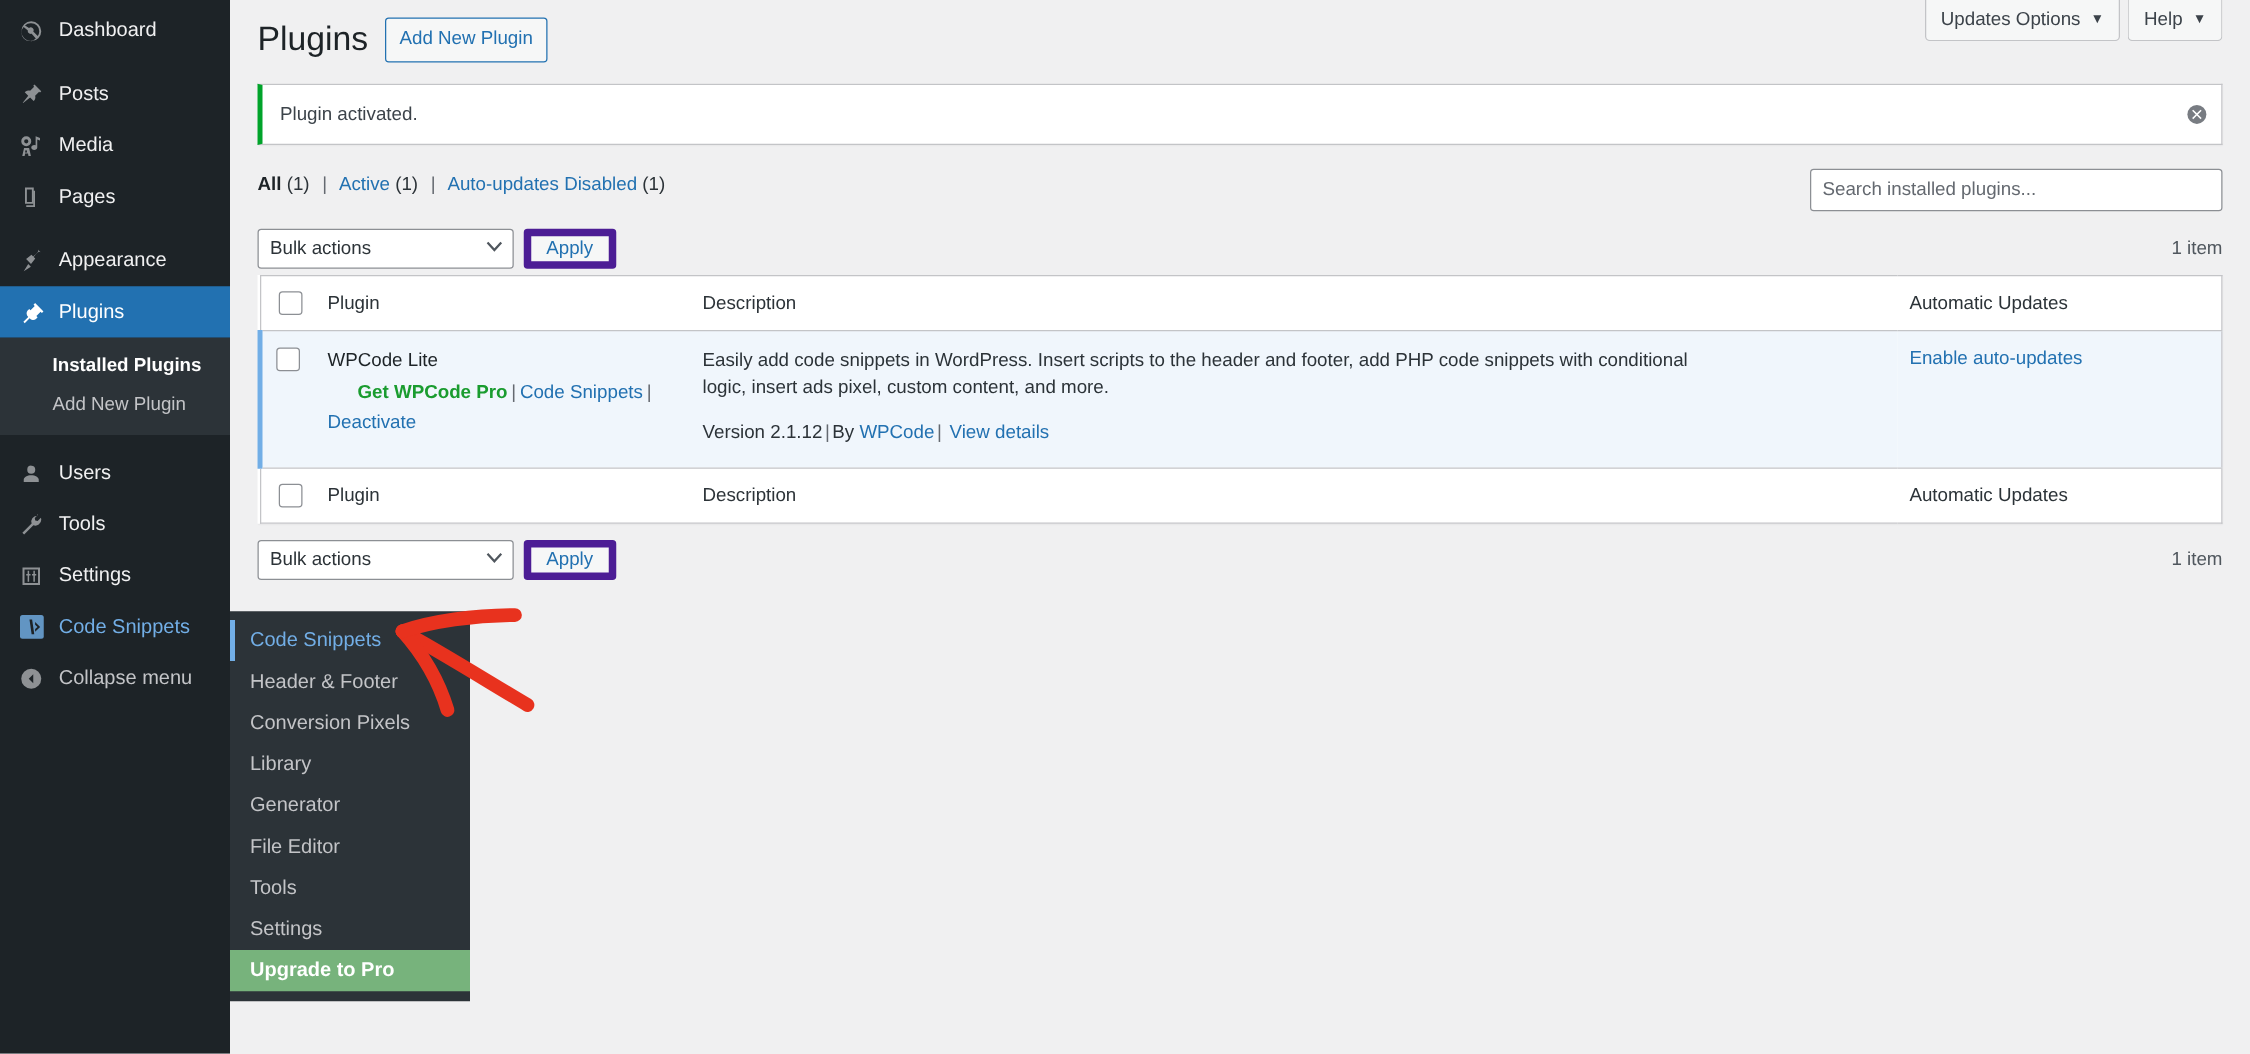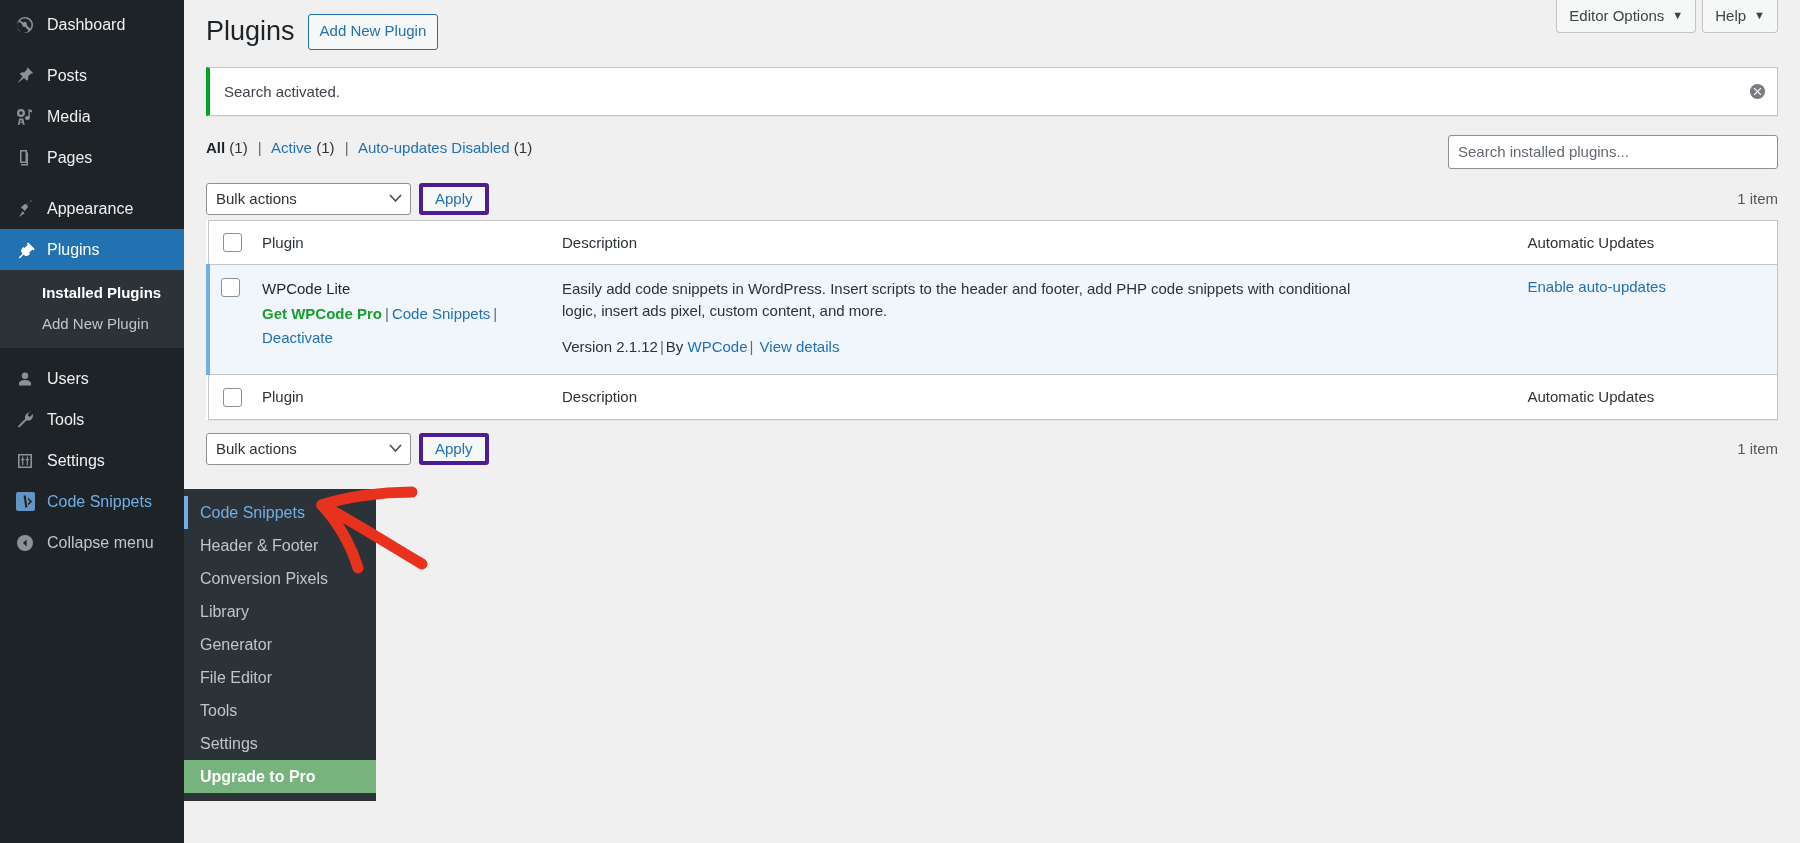--- a/index.html
+++ b/index.html
@@ -159,21 +159,21 @@
     -webkit-appearance: none; appearance: none;
     font-family: "Liberation Sans", sans-serif;
     position: relative;
   }
   .select-wrap { position: relative; display: inline-block; }
   .select-wrap .sel-caret {
     position: absolute; right: 9px; top: 50%; transform: translateY(-50%);
     pointer-events: none; color: #50575e; font-size: 11px;
   }
   .btn-apply {
-    background: #f6f7f7; border: 4px solid #4c1d95; color: #2271b1;
+    background: #f6f7f7; border: 6px solid #4c1d95; color: #2271b1;
     border-radius: 3px; font-size: 15px; height: 32px;
     padding: 0 12px; cursor: pointer;
   }
   .displaying-num { font-size: 15px; color: #50575e; }
 
   table.wp-list {
     width: 100%; border-collapse: collapse;
     background: #fff; border: 1px solid #c3c4c7;
     box-shadow: 0 1px 1px rgba(0,0,0,.04);
     margin-top: 3px;
@@ -201,21 +201,21 @@
     border-bottom: 1px solid #c3c4c7;
   }
   tr.plugin-row td + td { border-left: 0; }
   tr.plugin-row td.cb-cell { padding-left: 11px; }
   .plugin-name {
     font-size: 15px; font-weight: 400; color: #1d2327;
     line-height: 1.4; margin-bottom: 3px;
   }
   .row-actions { font-size: 15px; color: #646970; line-height: 1.6; }
   .row-actions a { color: #2271b1; text-decoration: none; cursor: pointer; }
-  .row-actions a.pro { color: #1a9c2f; font-weight: 700; }
+  .row-actions a.pro { color: #1a9c2f; font-weight: 700; margin-left: 24px; }
   .row-actions .sep { color: #646970; padding: 0 3px; }
   .desc-text { font-size: 15px; color: #2c3338; line-height: 1.45; max-width: 800px; }
   .plugin-version {
     font-size: 15px; color: #2c3338; margin-top: 14px; line-height: 1.5;
   }
   .plugin-version a { color: #2271b1; text-decoration: none; cursor: pointer; }
   .plugin-version .sep { color: #646970; padding: 0 2px; }
   .auto-link { font-size: 15px; color: #2271b1; text-decoration: none; cursor: pointer; }
 
   .tablenav.bottom { margin-top: 11px; }
@@ -353,36 +353,36 @@
     <div class="fly-item">File Editor</div>
     <div class="fly-item">Tools</div>
     <div class="fly-item">Settings</div>
     <div class="fly-item upgrade">Upgrade to Pro</div>
   </div>
 
   <main class="content">
 
     <div class="screen-meta">
       <div class="meta-btn">
-        <span>Editor Options</span>
+        <span>Updates Options</span>
         <span class="caret">▼</span>
       </div>
       <div class="meta-btn">
         <span>Help</span>
         <span class="caret">▼</span>
       </div>
     </div>
 
     <div class="title-row">
       <h1 class="page-title">Plugins</h1>
       <button class="btn-secondary">Add New Plugin</button>
     </div>
 
     <div class="notice">
-      <span>Search activated.</span>
+      <span>Plugin activated.</span>
       <span class="notice-dismiss">
         <svg width="19" height="19" viewBox="0 0 20 20">
           <circle cx="10" cy="10" r="8" fill="#787c82"></circle>
           <path d="M6.9 6l-.9.9L9.1 10 6 13.1l.9.9L10 10.9l3.1 3.1.9-.9L10.9 10 14 6.9l-.9-.9L10 9.1z" fill="#fff"></path>
         </svg>
       </span>
     </div>
 
     <div class="subsubsub-row">
       <div class="subsubsub">

